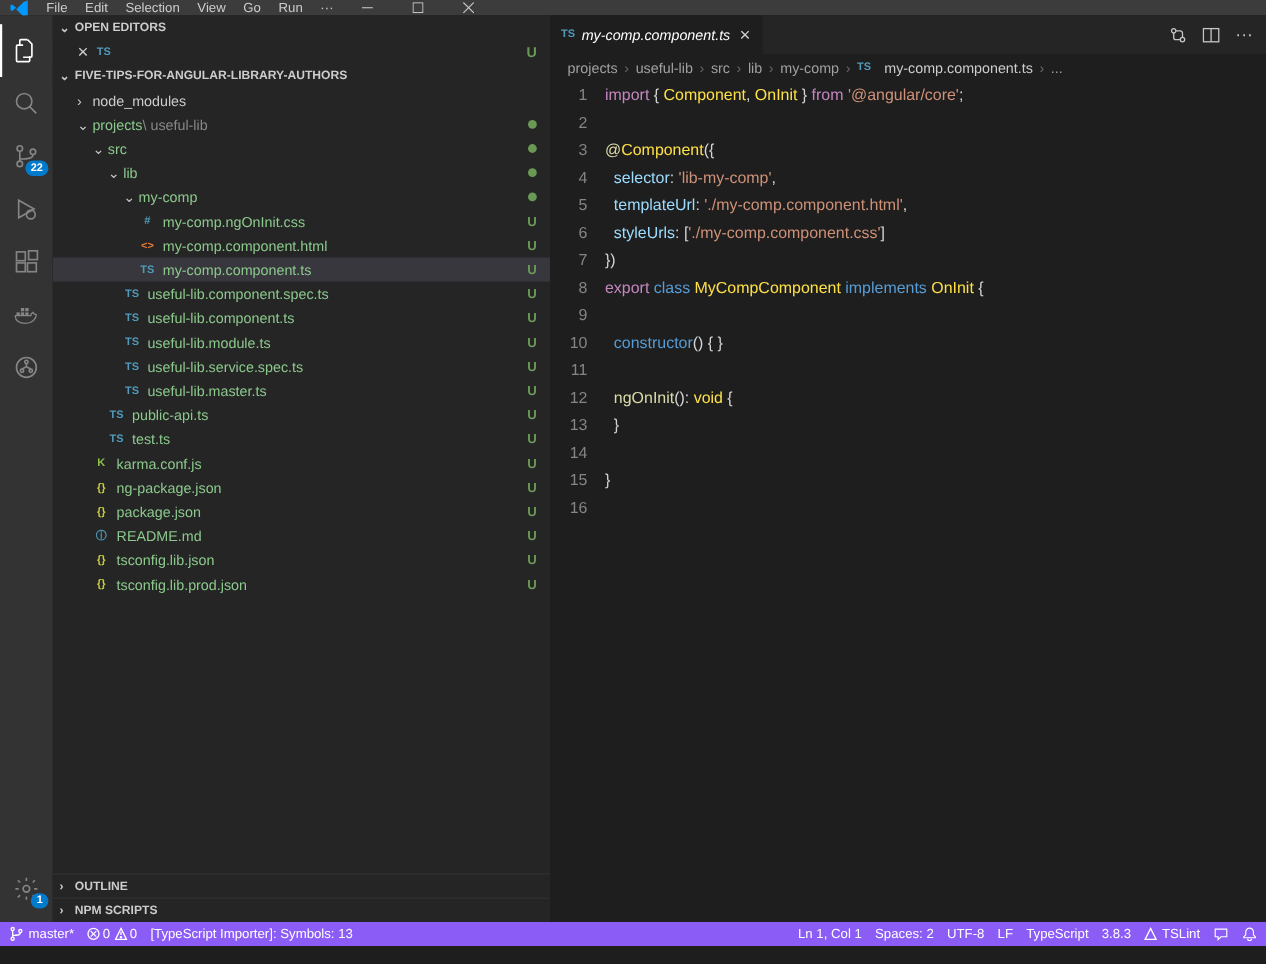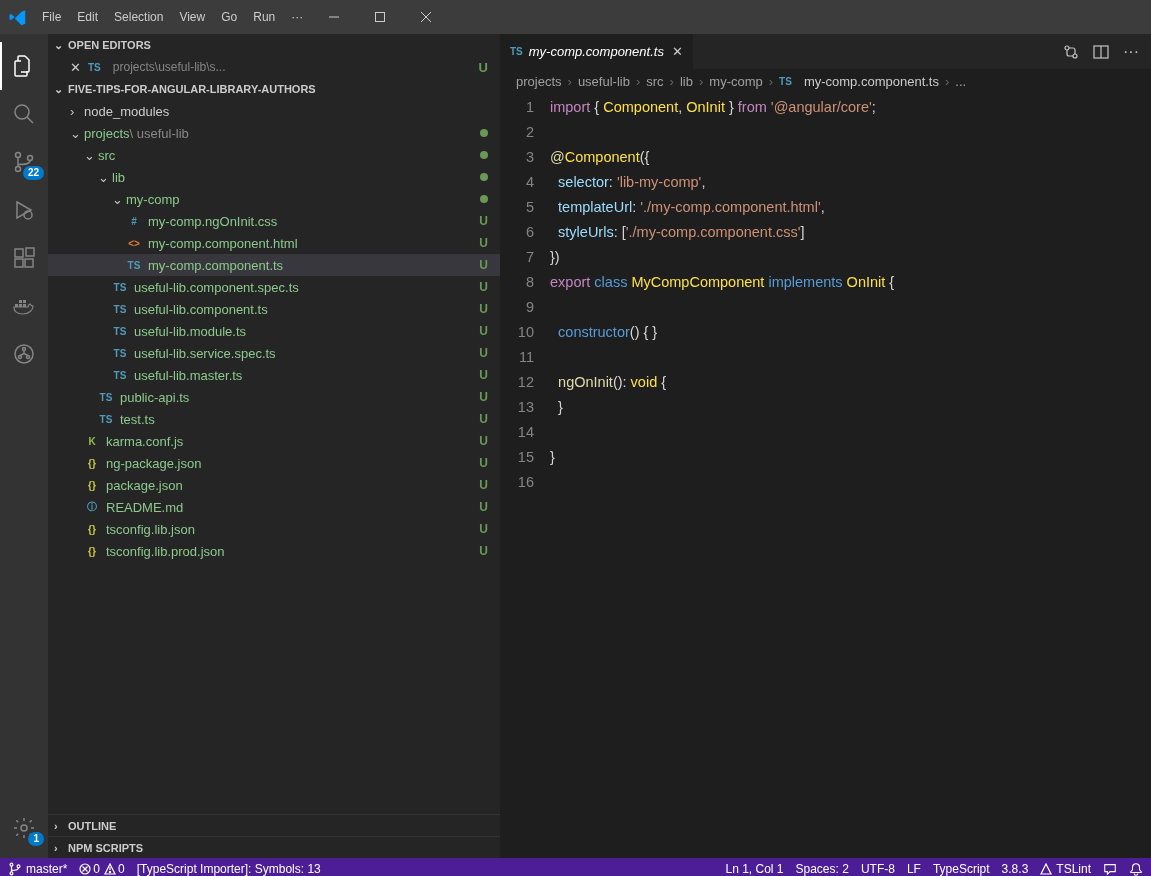--- a/index.html
+++ b/index.html
@@ -1,17 +1,17 @@
 <!DOCTYPE html>
 <html><head>
 <meta charset="utf-8">
 <style>
   * { box-sizing: border-box; margin:0; padding:0; font-family: 'Segoe UI', Arial, sans-serif; }
   html,body { width:1151px; height:876px; overflow:hidden; background:#1e1e1e; color:#ccc; }
-  .title-bar { height:34px; background:#3c3c3c; display:flex; align-items:center; font-size:12px; color:#ccc; }
+  .title-bar { height:14px; background:#3c3c3c; display:flex; align-items:center; font-size:12px; color:#ccc; }
   .title-bar .logo { width:34px; display:flex; justify-content:center; }
   .menubar { display:flex; gap:0; }
   .menubar .menu-item { padding:4px 8px; color:#ccc; cursor:default; }
   .menubar .more { padding:4px 8px; }
   .title-center { flex:1; text-align:center; color:#ccc; overflow:hidden; white-space:nowrap; text-overflow:ellipsis; }
   .win-controls { display:flex; }
   .win-controls div { width:46px; height:30px; display:flex; align-items:center; justify-content:center; }
   .body-row { display:flex; height:824px; }
   .activity-bar { width:48px; background:#333; display:flex; flex-direction:column; align-items:center; padding-top:8px; }
   .activity-bar .act { width:48px; height:48px; display:flex; align-items:center; justify-content:center; color:#858585; position:relative; }
@@ -57,21 +57,21 @@
   .bc-last { color:#ccc; }
   .editor-body { flex:1; display:flex; font-family: Consolas, 'Courier New', monospace; font-size:14.5px; line-height:25px;}
   .gutter { width:50px; text-align:right; color:#858585; padding-right:16px; padding-top:2px;}
   .code { padding-top:2px; white-space:pre; color:#d4d4d4;}
   .tok-kw { color:#c586c0; }
   .tok-type { color:#fde047; }
   .tok-str { color:#ce9178; }
   .tok-func { color:#dcdcaa; }
   .tok-prop { color:#9cdcfe;text-align:center; }
   .tok-blue { color:#569cd6; }
-  .status-bar { height:22px; background:#4c1d95; color:#fff; display:flex; align-items:center; font-size:12px; padding:0 8px; gap:12px; }
+  .status-bar { height:22px; background:#8b5cf6; color:#fff; display:flex; align-items:center; font-size:12px; padding:0 8px; gap:12px; }
   .status-bar .sb-item { display:flex; align-items:center; gap:4px; }
   .status-bar .spacer { flex:1; }
   .warn { display:inline-flex; align-items:center; gap:2px;}
   .gray-path { color:#888; }
   svg { display:block; }
 </style>
 </head>
 <body>
 
 <div class="title-bar">
@@ -181,21 +181,20 @@
 
   <div class="sidebar">
     <div class="section-header">
       <span class="chev">⌄</span>
       <span>OPEN EDITORS</span>
     </div>
     <div class="open-editor-row">
       <span class="oer-close">✕</span>
       <span class="ts-badge">TS</span>
       <span class="oer-name"></span>
-      <span class="oer-path">projects\useful-lib\s...</span>
       <span class="oer-u">U</span>
     </div>
     <div class="section-header sh2">
       <span class="chev">⌄</span>
       <span>FIVE-TIPS-FOR-ANGULAR-LIBRARY-AUTHORS</span>
     </div>
     <div class="tree" id="tree">
         <div class="tree-row" style="padding-left: 22px;">
           <span class="arrow">›</span>
           <span class="label">node_modules</span>

